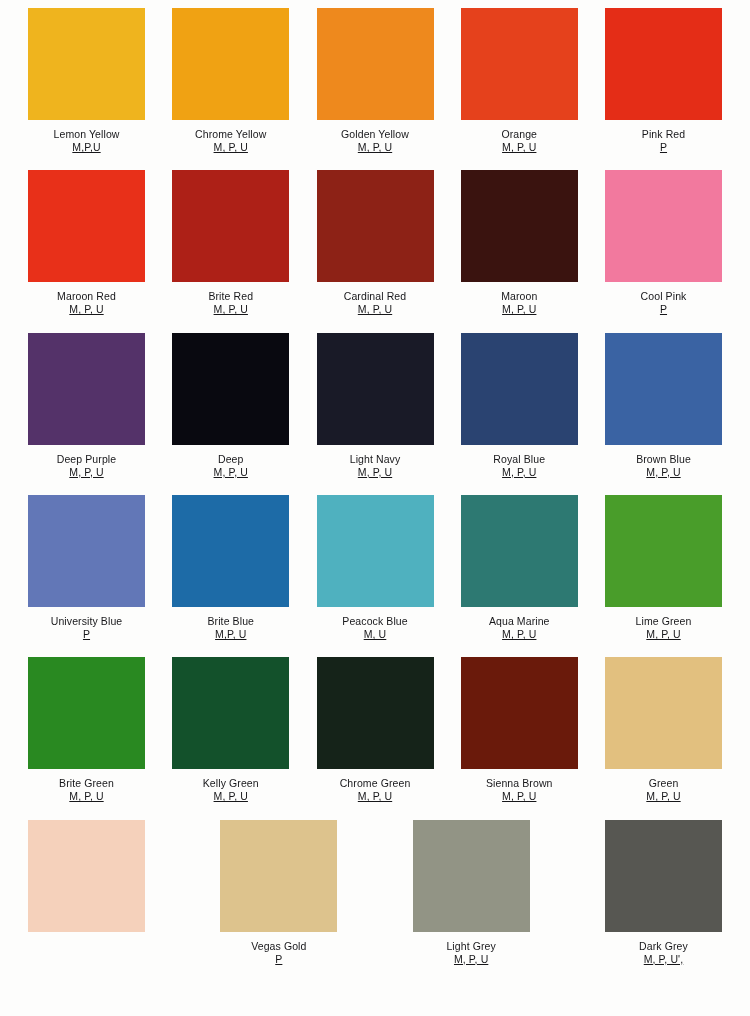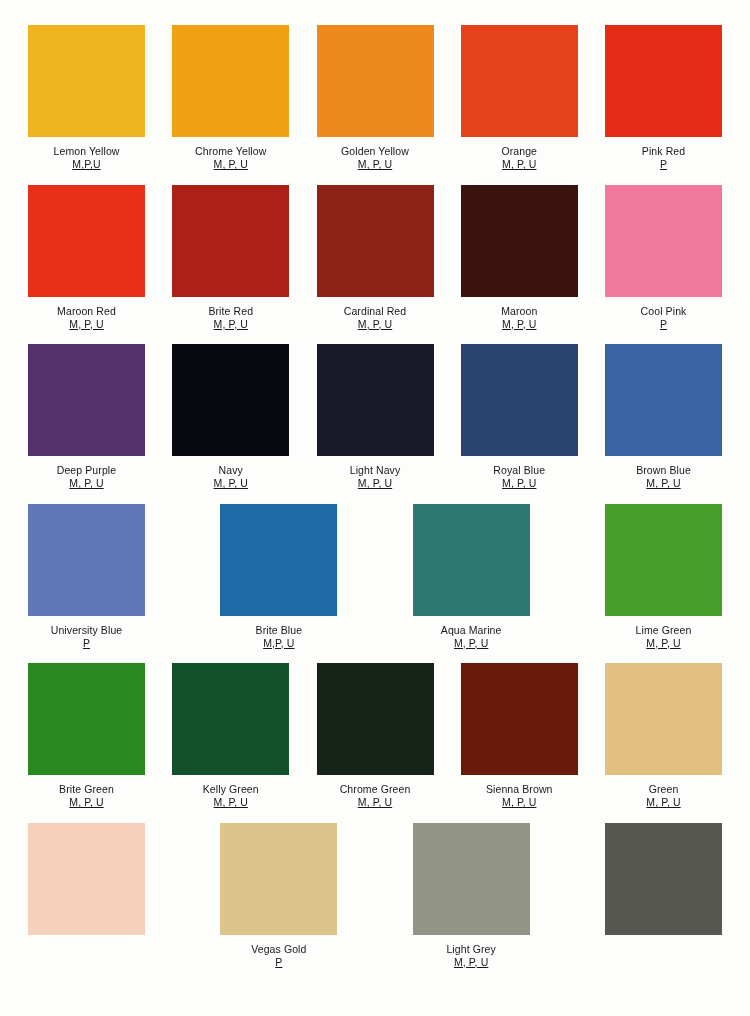--- a/index.html
+++ b/index.html
@@ -12,21 +12,21 @@
     height: 1016px;
     font-family: "Liberation Sans", sans-serif;
     color: #1b1b1b;
     overflow: hidden;
   }
   #color-chart {
     width: 750px;
     height: 1016px;
     background: #fdfdfc;
     box-sizing: border-box;
-    padding: 25px 28px 8px 28px;
+    padding: 8px 28px 8px 28px;
     display: flex;
     flex-direction: column;
   }
   .chart-rows {
     display: flex;
     flex-direction: column;
     flex: 1 1 auto;
   }
   .swatch-row {
     display: flex;
@@ -164,21 +164,21 @@
       <div class="swatch-cell">
         <div class="swatch-chip" style="background-color: rgb(84, 50, 105);"></div>
         <div class="swatch-caption">
           <div class="swatch-name">Deep Purple</div>
           <div class="swatch-codes">M, P, U</div>
         </div>
       </div>
       <div class="swatch-cell">
         <div class="swatch-chip" style="background-color: rgb(9, 9, 16);"></div>
         <div class="swatch-caption">
-          <div class="swatch-name">Navy</div>
+          <div class="swatch-name">Deep</div>
           <div class="swatch-codes">M, P, U</div>
         </div>
       </div>
       <div class="swatch-cell">
         <div class="swatch-chip" style="background-color: rgb(25, 26, 39);"></div>
         <div class="swatch-caption">
           <div class="swatch-name">Light Navy</div>
           <div class="swatch-codes">M, P, U</div>
         </div>
       </div>
@@ -207,20 +207,27 @@
         </div>
       </div>
       <div class="swatch-cell">
         <div class="swatch-chip" style="background-color: rgb(29, 107, 167);"></div>
         <div class="swatch-caption">
           <div class="swatch-name">Brite Blue</div>
           <div class="swatch-codes">M,P, U</div>
         </div>
       </div>
       <div class="swatch-cell">
+        <div class="swatch-chip" style="background-color: rgb(79, 177, 191);"></div>
+        <div class="swatch-caption">
+          <div class="swatch-name">Peacock Blue</div>
+          <div class="swatch-codes">M, U</div>
+        </div>
+      </div>
+      <div class="swatch-cell">
         <div class="swatch-chip" style="background-color: rgb(45, 121, 114);"></div>
         <div class="swatch-caption">
           <div class="swatch-name">Aqua Marine</div>
           <div class="swatch-codes">M, P, U</div>
         </div>
       </div>
       <div class="swatch-cell">
         <div class="swatch-chip" style="background-color: rgb(73, 157, 42);"></div>
         <div class="swatch-caption">
           <div class="swatch-name">Lime Green</div>
@@ -280,18 +287,22 @@
       </div>
       <div class="swatch-cell">
         <div class="swatch-chip" style="background-color: rgb(146, 148, 133);"></div>
         <div class="swatch-caption">
           <div class="swatch-name">Light Grey</div>
           <div class="swatch-codes">M, P, U</div>
         </div>
       </div>
       <div class="swatch-cell">
         <div class="swatch-chip" style="background-color: rgb(87, 87, 82);"></div>
+        <div class="swatch-caption">
+          <div class="swatch-name">Dark Grey</div>
+          <div class="swatch-codes">M, P, U', </div>
+        </div>
       </div>
     </div>
 
   </div>
   <div class="chart-footer"></div>
 </div>
 
 </body></html>

